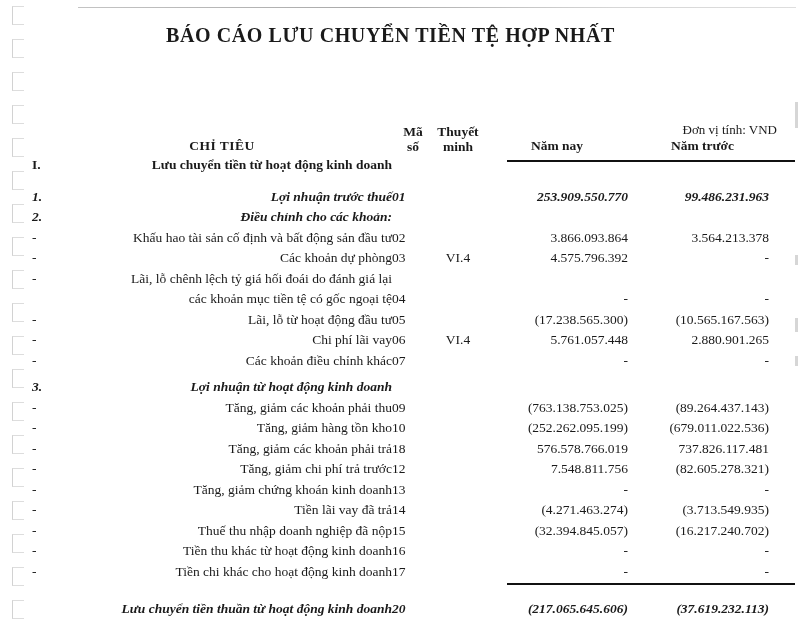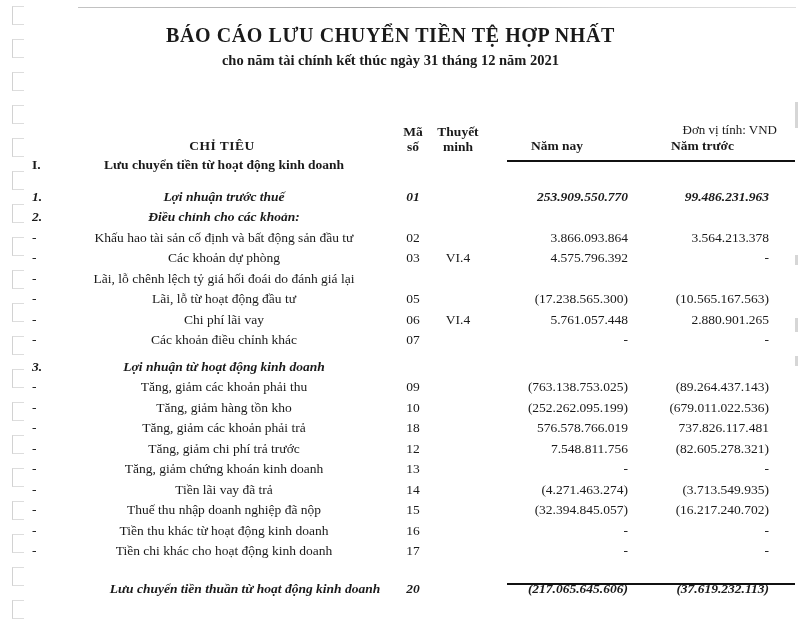--- a/index.html
+++ b/index.html
@@ -143,22 +143,22 @@
     background: #111;
   }
 
   td.c-num {
     text-align: left;
     font-weight: bold;
     font-style: italic;
     padding-left: 2px;
   }
   td.c-num.dash { font-weight: normal; font-style: normal; }
-  td.c-label { text-align: center; padding-left: 4px; }
-  td.c-code  { text-align: center; }
+  td.c-label { text-align: right; padding-left: 4px; }
+  td.c-code  { text-align: left; }
   td.c-note  { text-align: center; }
   td.c-cur, td.c-prev { text-align: right; padding-right: 4px; }
 
   tr.section td.c-label { font-weight: bold; }
   tr.section td.c-num { font-weight: bold; font-style: normal; }
 
   tr.italic td { font-style: italic; font-weight: bold; }
   tr.italic td.c-label { font-style: italic; font-weight: bold; }
 
   tr.spacer td { height: 11px; line-height: 11px; font-size: 1px; }
@@ -202,21 +202,20 @@
     <div class="scan-mark" style="top: 567px;"></div>
     <div class="scan-mark" style="top: 600px;"></div>
   </div>
 <div class="scan-right-mark"></div>
 <div class="scan-right-mark m2"></div>
 <div class="scan-right-mark m3"></div>
 <div class="scan-right-mark m4"></div>
 
 <div class="title-block">
   <div class="doc-title">BÁO CÁO LƯU CHUYỂN TIỀN TỆ HỢP NHẤT</div>
-  <div class="doc-period">cho năm tài chính kết thúc ngày 31 tháng 12 năm 2021</div>
 </div>
 
 <div class="unit-note">Đơn vị tính: VND</div>
 
 <div class="sheet">
   <table class="cf">
     <colgroup>
       <col class="c-num">
         <col class="c-label">
         <col class="c-code">
@@ -286,20 +285,28 @@
         </tr>
         <tr>
           <td class="c-num dash">-</td>
           <td class="c-label">Lãi, lỗ chênh lệch tỷ giá hối đoái do đánh giá lại</td>
           <td class="c-code"></td>
           <td class="c-note"></td>
           <td class="c-cur"></td>
           <td class="c-prev"></td>
         </tr>
         <tr>
+          <td class="c-num"></td>
+          <td class="c-label">các khoản mục tiền tệ có gốc ngoại tệ</td>
+          <td class="c-code">04</td>
+          <td class="c-note"></td>
+          <td class="c-cur">-</td>
+          <td class="c-prev">-</td>
+        </tr>
+        <tr>
           <td class="c-num dash">-</td>
           <td class="c-label">Lãi, lỗ từ hoạt động đầu tư</td>
           <td class="c-code">05</td>
           <td class="c-note"></td>
           <td class="c-cur">(17.238.565.300)</td>
           <td class="c-prev">(10.565.167.563)</td>
         </tr>
         <tr>
           <td class="c-num dash">-</td>
           <td class="c-label">Chi phí lãi vay</td>

